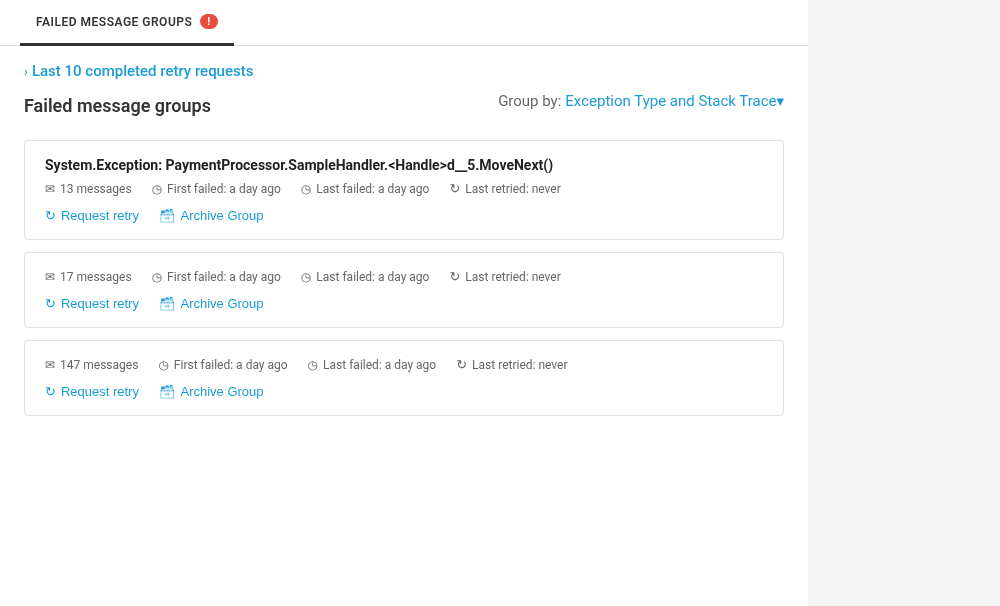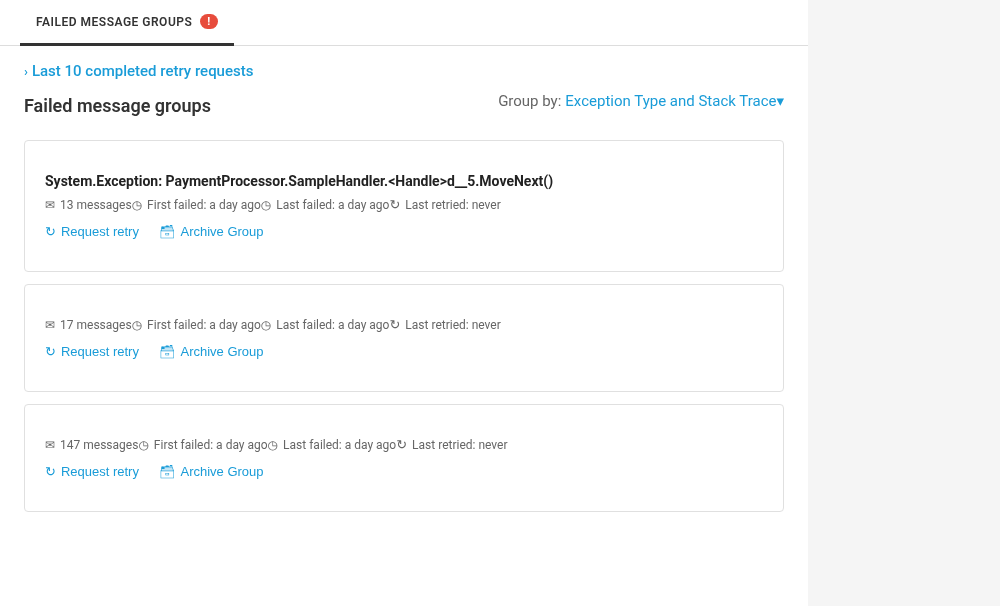--- a/index.html
+++ b/index.html
@@ -94,32 +94,33 @@
       color: #1a9cd8;
       cursor: pointer;
       display: flex;
       align-items: center;
     }
     
     .card {
       background: #fff;
       border: 1px solid #e0e0e0;
       border-radius: 4px;
-      padding: 32px 20px;
+      padding: 16px 20px;
       margin-bottom: 12px;
     }
     .card-title {
       font-size: 14px;
       font-weight: 700;
       color: #222;
       margin-bottom: 8px;
     }
     .card-meta {
       display: flex;
       align-items: center;
+      gap: 20px;
       font-size: 12px;
       color: #666;
       margin-bottom: 12px;
     }
     .meta-item {
       display: flex;
       align-items: center;
       gap: 5px;
     }
     .icon-envelope::before { content: "✉"; font-size: 12px; }

